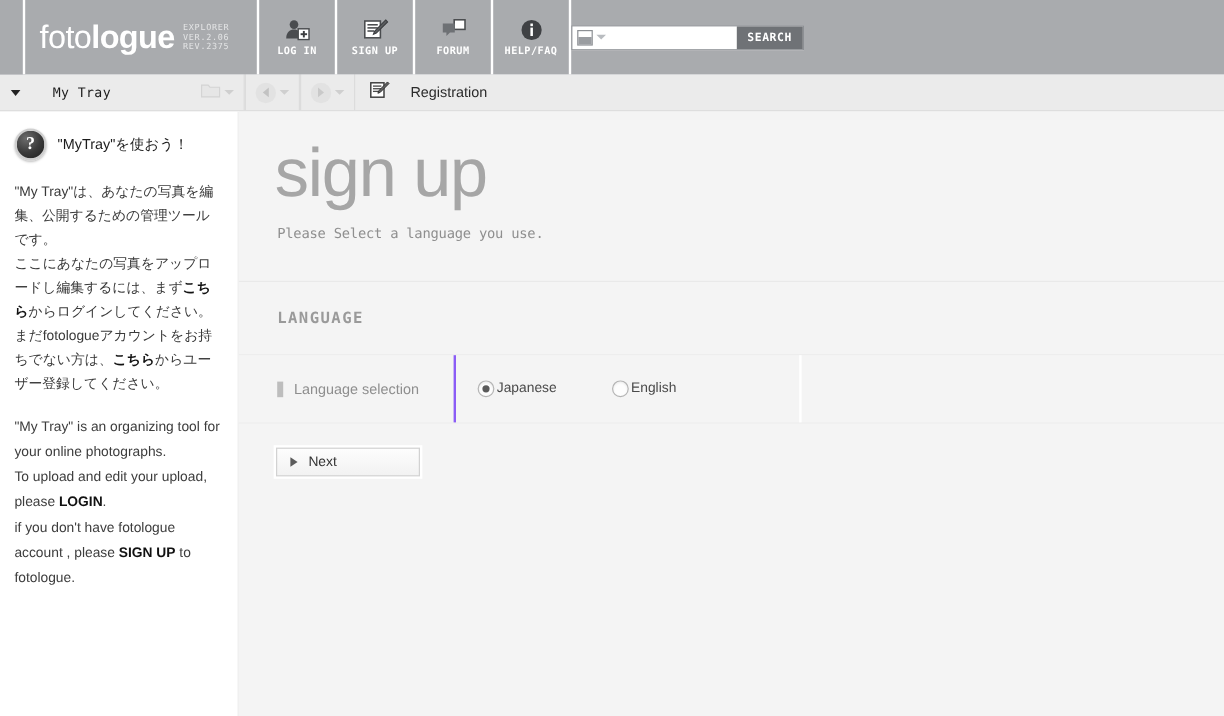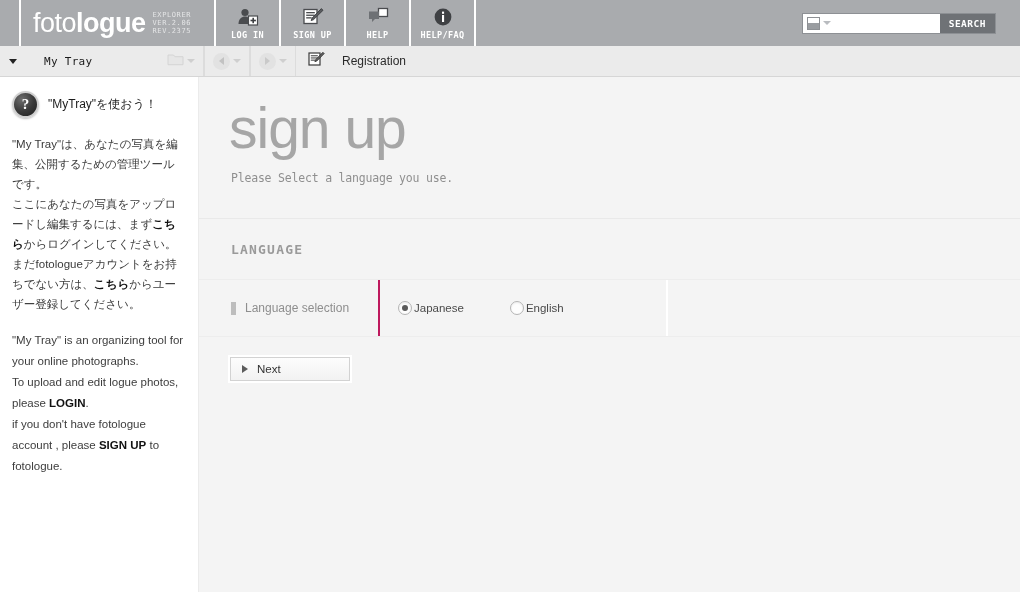--- a/index.html
+++ b/index.html
@@ -11,21 +11,21 @@
     width: 1020px;
     height: 597px;
     overflow: hidden;
     font-family: "Liberation Sans", "DejaVu Sans", sans-serif;
     -webkit-font-smoothing: antialiased;
   }
 
   
   .topbar {
     position: relative;
-    height: 46px;
+    height: 62px;
     background: #a9abae;
     display: flex;
     align-items: stretch;
   }
   .topbar-edge {
     width: 21px;
     background: #a9abae;
     border-right: 2px solid #ffffff;
     box-sizing: border-box;
   }
@@ -77,22 +77,22 @@
     font-size: 8.5px;
     color: #ffffff;
     letter-spacing: 0.4px;
     white-space: nowrap;
     font-weight: bold;
   }
   .topbar-fill {
     flex: 1;
     display: flex;
     align-items: center;
-    justify-content: flex-end;
-    padding-right: 24px;
+    justify-content: flex-start;
+    padding-right: 8px;
   }
 
   
   .search-wrap {
     display: flex;
     align-items: stretch;
     height: 21px;
     background: #ffffff;
     border: 1px solid #8d9094;
     width: 194px;
@@ -318,21 +318,21 @@
     border-bottom: 1px solid #ededed;
     background: #f4f4f4;
   }
   .form-label-cell {
     width: 181px;
     display: flex;
     align-items: center;
     gap: 9px;
     padding-left: 32px;
     box-sizing: border-box;
-    border-right: 2px solid #be185d;
+    border-right: 2px solid #8b5cf6;
   }
   .label-bar {
     width: 5px; height: 13px;
     background: #bdbdbd;
     flex: none;
   }
   .form-label {
     font-size: 12px;
     color: #8e8e8e;
     font-family: "Liberation Sans", sans-serif;
@@ -446,21 +446,21 @@
     <span class="nav-label">SIGN UP</span>
   </div>
 
   <div class="navbtn">
     <span class="nav-ico">
       <svg width="22" height="19" viewBox="0 0 22 19">
         <rect x="11.5" y="1.5" width="9" height="8" fill="#ffffff" stroke="#4a4c4f" stroke-width="1.3"></rect>
         <path d="M2 4.5 h10 v7.5 h-4 l-3 3 v-3 h-3 z" fill="#6e7175"></path>
       </svg>
     </span>
-    <span class="nav-label">HELP</span>
+    <span class="nav-label">FORUM</span>
   </div>
 
   <div class="navbtn">
     <span class="nav-ico">
       <svg width="20" height="20" viewBox="0 0 20 20">
         <circle cx="10" cy="10" r="8.4" fill="#3f4144"></circle>
         <rect x="9" y="8" width="2.1" height="7" fill="#ffffff"></rect>
         <rect x="9" y="4.6" width="2.1" height="2.2" fill="#ffffff"></rect>
       </svg>
     </span>
@@ -525,21 +525,21 @@
 <div class="body-split">
 
   <div class="sidebar">
     <div class="tip-head">
       <span class="q-icon">?</span>
       <span class="tip-title">"MyTray"を使おう！</span>
     </div>
 
     <p class="side-para"><span>"My Tray"は、あなたの写真を編集、公開するための管理ツールです。</span><br><span>ここにあなたの写真をアップロードし編集するには、まず</span><b>こちら</b><span>からログインしてください。</span><br><span>まだfotologueアカウントをお持ちでない方は、</span><b>こちら</b><span>からユーザー登録してください。</span></p>
 
-    <p class="side-para en"><span>"My Tray" is an organizing tool for your online photographs.</span><br><span>To upload and edit logue photos, please </span><b>LOGIN</b><span>.</span><br><span>if you don't have fotologue account , please </span><b>SIGN UP</b><span> to fotologue.</span></p>
+    <p class="side-para en"><span>"My Tray" is an organizing tool for your online photographs.</span><br><span>To upload and edit your upload, please </span><b>LOGIN</b><span>.</span><br><span>if you don't have fotologue account , please </span><b>SIGN UP</b><span> to fotologue.</span></p>
   </div>
 
   <div class="main">
 
     <div class="hero">
       <h1 class="hero-title">sign up</h1>
       <div class="hero-sub">Please Select a language you use.</div>
     </div>
 
     <div class="section-title">LANGUAGE</div>

